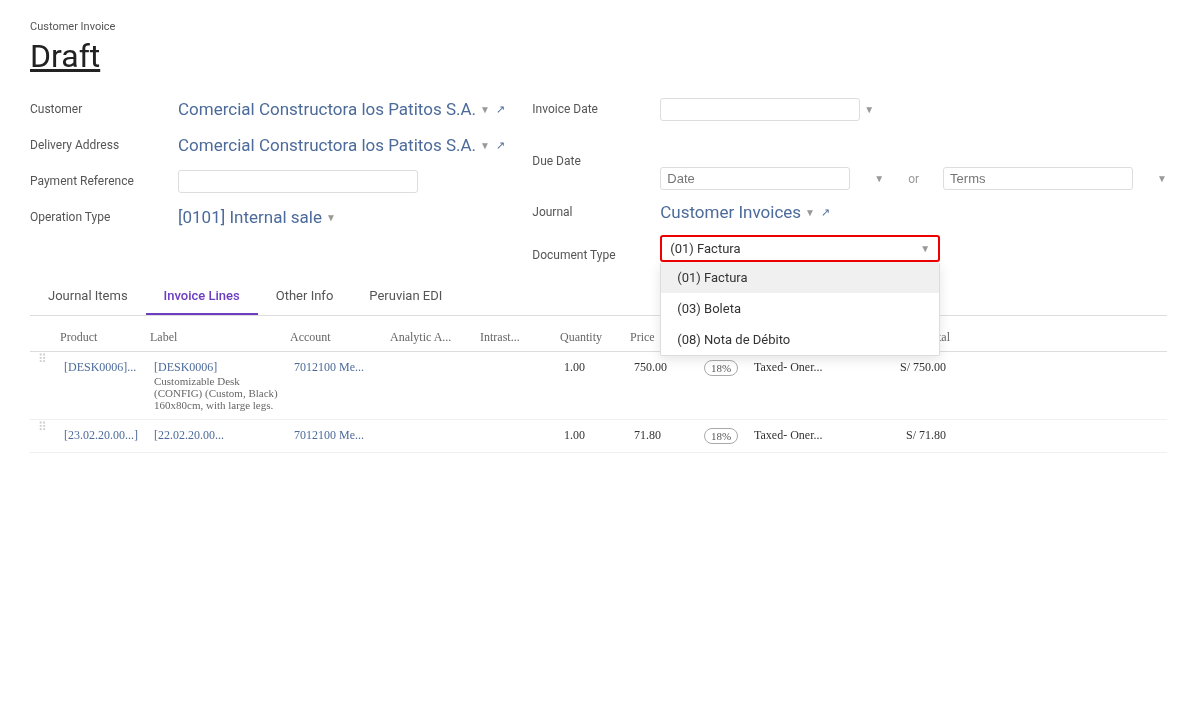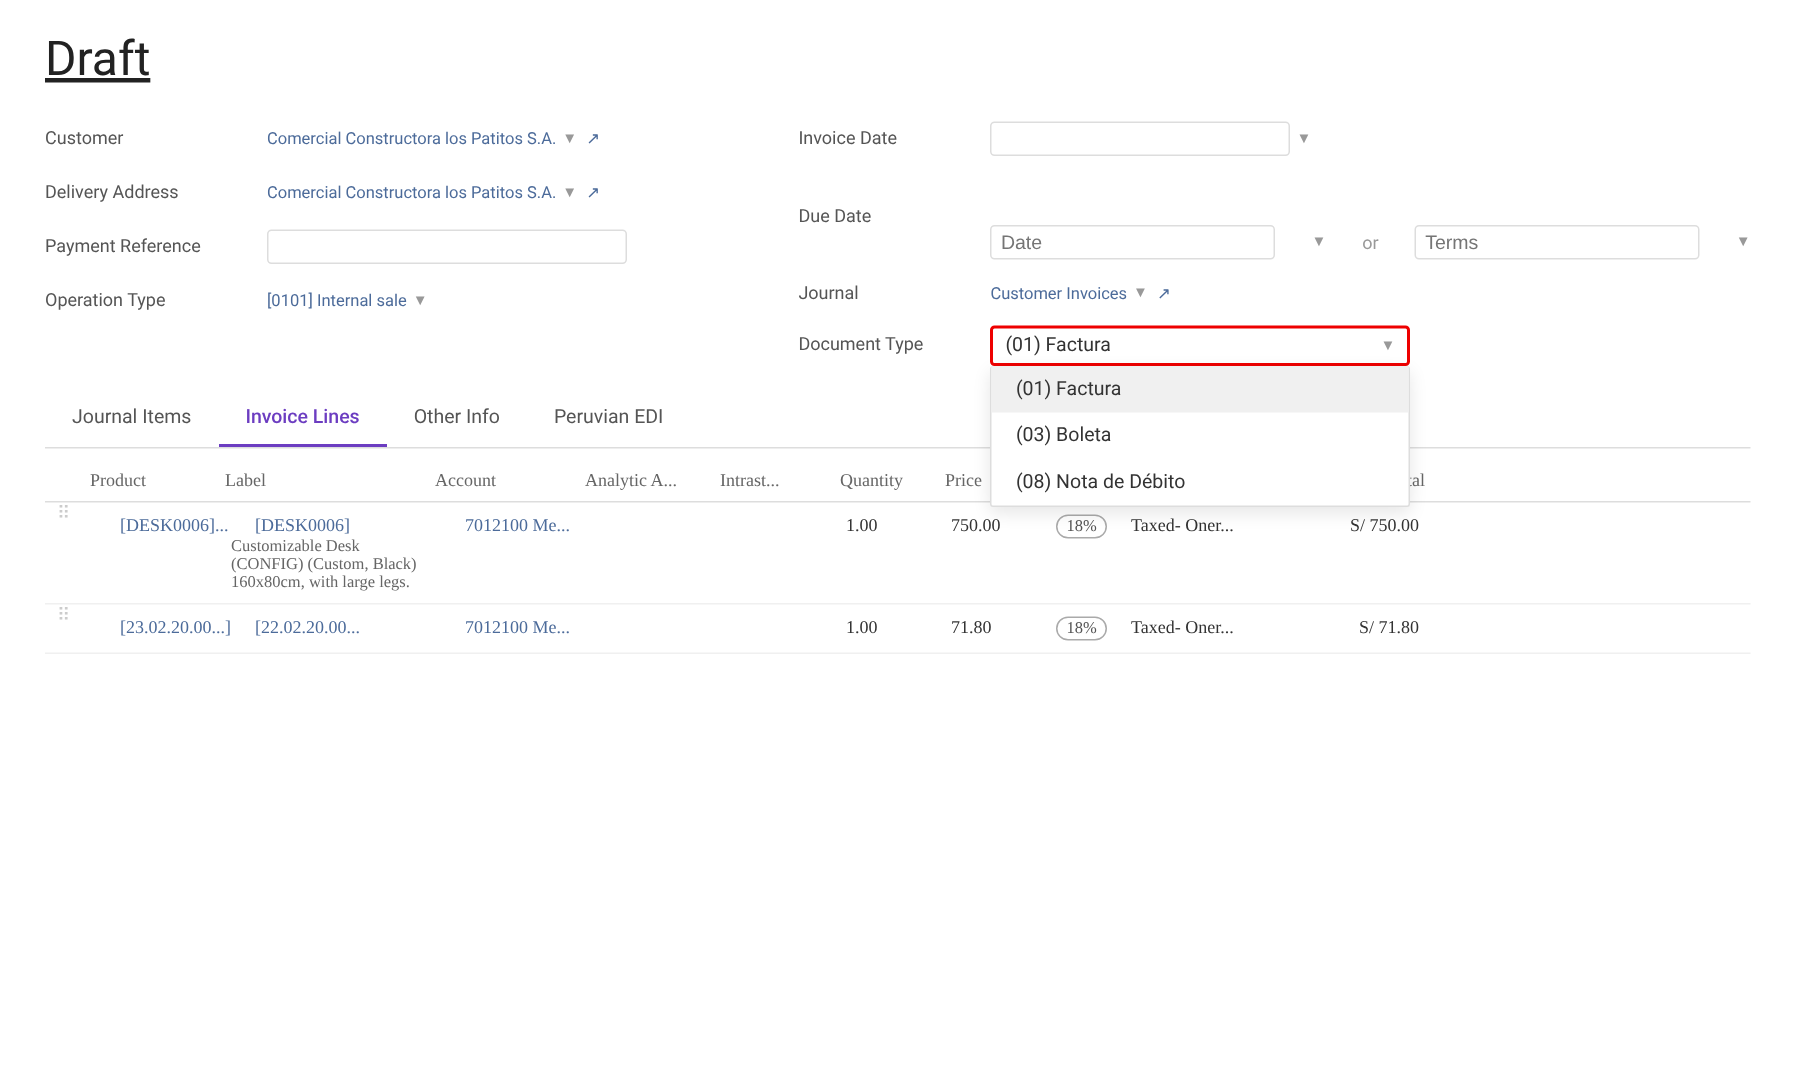--- a/index.html
+++ b/index.html
@@ -7,53 +7,54 @@
     .page { padding: 20px 30px; }
     .page-subtitle { font-size: 11px; color: #555; margin-bottom: 4px; }
     .page-title { font-size: 32px; font-weight: 400; color: #222; margin-bottom: 20px; text-decoration: underline; }
 
     .form-grid { display: grid; grid-template-columns: 1fr 1fr; gap: 0; margin-bottom: 16px; }
     .form-col { display: flex; flex-direction: column; gap: 8px; }
     .form-row { display: flex; align-items: center; gap: 8px; min-height: 28px; }
     .form-label { width: 140px; min-width: 140px; color: #555; font-size: 12px; }
     .form-value { display: flex; align-items: center; gap: 4px; flex: 1; }
     .form-input { border: 1px solid #ddd; border-radius: 3px; padding: 3px 6px; font-size: 13px; color: #333; min-width: 220px; background: #fff; }
-    .form-input-text { color: #4C6B9A; font-size: 11px; }
+    .form-input-text { color: #4C6B9A; font-size: 17px; }
     .dropdown-arrow { color: #999; font-size: 10px; cursor: pointer; }
     .external-link { color: #4C6B9A; font-size: 11px; cursor: pointer; margin-left: 2px; }
 
     .right-col .form-label { width: 120px; min-width: 120px; }
     .right-col .form-input { min-width: 180px; }
 
     .tabs { display: flex; border-bottom: 1px solid #ddd; margin-bottom: 0; }
     .tab { padding: 10px 18px; cursor: pointer; font-size: 13px; color: #555; border-bottom: 2px solid transparent; }
     .tab.active { color: #6C3DC1; border-bottom: 2px solid #6C3DC1; font-weight: 500; }
 
     .table-header { display: grid; grid-template-columns: 90px 140px 100px 90px 80px 70px 70px 50px 110px 90px; gap: 0; padding: 6px 0; border-bottom: 1px solid #ddd; font-size: 12px; color: #666; font-weight: 500; padding-left: 30px; }
     .table-row-wrapper { border-bottom: 1px solid #f0f0f0; }
     .table-row { display: grid; grid-template-columns: 90px 140px 100px 90px 80px 70px 70px 50px 110px 90px; gap: 0; padding: 6px 0; align-items: start; padding-left: 30px; }
     .drag-handle { position: absolute; left: 8px; color: #ccc; font-size: 12px; cursor: grab; }
     .row-wrapper { position: relative; }
     .cell { font-size: 12px; padding: 2px 4px; }
-    .cell-blue { color: #4C6B9A; margin-left: 16px; }
+    .cell-blue { color: #4C6B9A; }
     .cell-desc { font-size: 11px; color: #666; }
     .badge { border: 1px solid #aaa; border-radius: 10px; padding: 1px 6px; font-size: 11px; color: #555; display: inline-block; }
     .doc-type-field { border: 2px solid #e00; border-radius: 3px; padding: 4px 8px; display: flex; align-items: center; justify-content: space-between; background: #fff; min-width: 280px; cursor: pointer; }
     .dropdown-menu { position: absolute; top: 100%; left: 0; background: #fff; border: 1px solid #ddd; box-shadow: 0 4px 12px rgba(0,0,0,0.1); z-index: 100; min-width: 280px; border-radius: 2px; }
     .dropdown-item { padding: 8px 16px; cursor: pointer; font-size: 13px; color: #333; }
     .dropdown-item.highlighted { background: #f0f0f0; }
 
     .subtotal-col { text-align: right; }
 
     .invoice-lines-content { padding-top: 8px; font-family: Liberation Serif, serif; }
   </style>
 </head>
 <body>
 
 <div class="page">
+  <div class="page-subtitle">Customer Invoice</div>
   <div class="page-title">Draft</div>
 
   <div class="form-grid">
 
     <div class="form-col">
       <div class="form-row">
         <div class="form-label">Customer</div>
         <div class="form-value">
           <span class="form-input-text">Comercial Constructora los Patitos S.A.</span>
           <span class="dropdown-arrow">▼</span>
@@ -103,21 +104,21 @@
       </div>
       <div class="form-row">
         <div class="form-label">Journal</div>
         <div class="form-value">
           <span class="form-input-text">Customer Invoices</span>
           <span class="dropdown-arrow">▼</span>
           <span class="external-link">↗</span>
         </div>
       </div>
 
-      <div class="form-row" style="position:relative; align-items:flex-start;">
+      <div class="form-row" style="position:relative; align-items:flex-end;">
         <div class="form-label" style="padding-top:5px;">Document Type</div>
         <div style="position:relative;">
           <div class="doc-type-field" style="border:2px solid #e00; min-width:280px;">
             <span>(01) Factura</span>
             <span class="dropdown-arrow">▼</span>
           </div>
           <div class="dropdown-menu" style="border-top:none;">
             <div class="dropdown-item highlighted">(01) Factura</div>
             <div class="dropdown-item">(03) Boleta</div>
             <div class="dropdown-item">(08) Nota de Débito</div>

